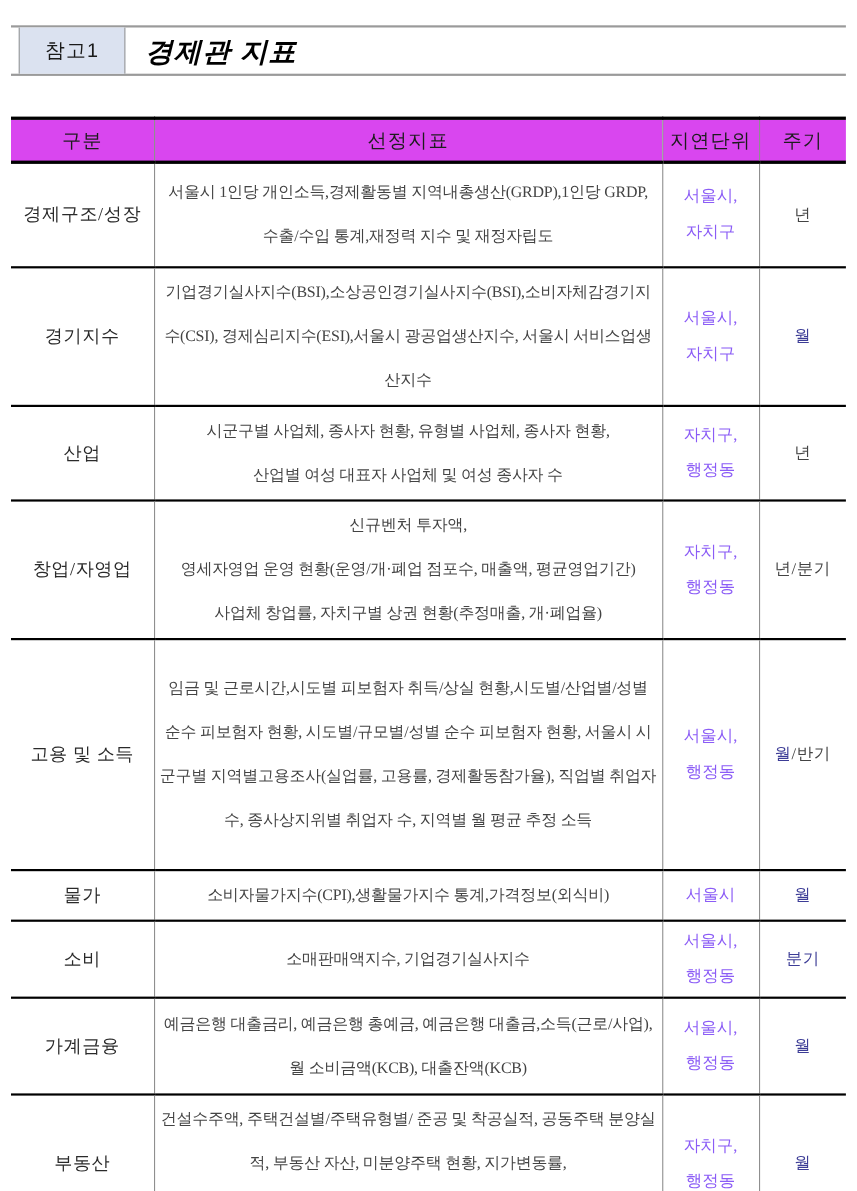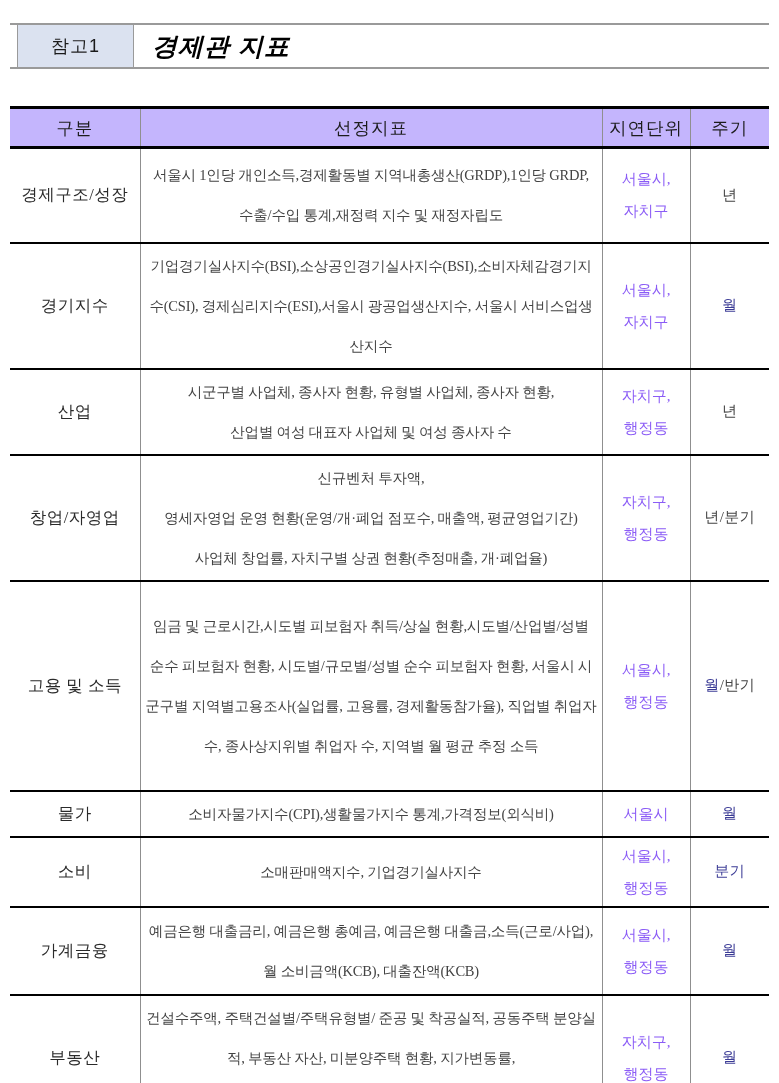--- a/index.html
+++ b/index.html
@@ -10,21 +10,21 @@
     -webkit-font-smoothing:antialiased;
   }
   .page{box-sizing:border-box;width:779px;padding:23px 10px 0 10px;}
 
   
   .ref-bar{
     display:flex;align-items:stretch;height:42px;
     border-top:2px solid #9a9a9a;border-bottom:2px solid #9a9a9a;
   }
   .ref-box{
-    box-sizing:border-box;width:117px;margin-left:7px;
+    box-sizing:border-box;width:97px;margin-left:7px;
     background:#dbe2f0;
     border-left:1.5px solid #9a9a9a;border-right:1.5px solid #9a9a9a;
     display:flex;align-items:center;justify-content:center;
     font-family:"Liberation Sans","DejaVu Sans",sans-serif;
     font-size:18px;color:#1a1a1a;letter-spacing:1px;
   }
   .doc-title{
     display:flex;align-items:center;padding-left:18px;
     font-family:"Liberation Sans","DejaVu Sans",sans-serif;
     font-size:25px;font-weight:700;color:#000;letter-spacing:1px;font-style:italic;
@@ -40,21 +40,21 @@
   col.c-reg{width:88px;}  col.c-per{width:79px;}
 
   th,td{
     border-left:1px solid #8f8f8f;border-right:1px solid #8f8f8f;
     padding:2px 4px;text-align:center;vertical-align:middle;
     overflow:hidden;
   }
   th:first-child,td:first-child{border-left:none;}
   th:last-child,td:last-child{border-right:none;margin-left:12px;}
 
-  thead tr{height:40px;background:#c4b5fd;}
+  thead tr{height:40px;background:#d946ef;}
   thead th{
     border-bottom:3px solid #000;
     font-weight:400;font-size:17.5px;color:#1c1c1c;letter-spacing:1px;
   }
   tbody td{border-bottom:2px solid #000;font-size:15px;}
   tbody tr:last-child td{border-bottom:3px solid #000;}
 
   tbody tr:nth-child(1){height:95px;}
   tbody tr:nth-child(2){height:110px;}
   tbody tr:nth-child(3){height:83px;}

